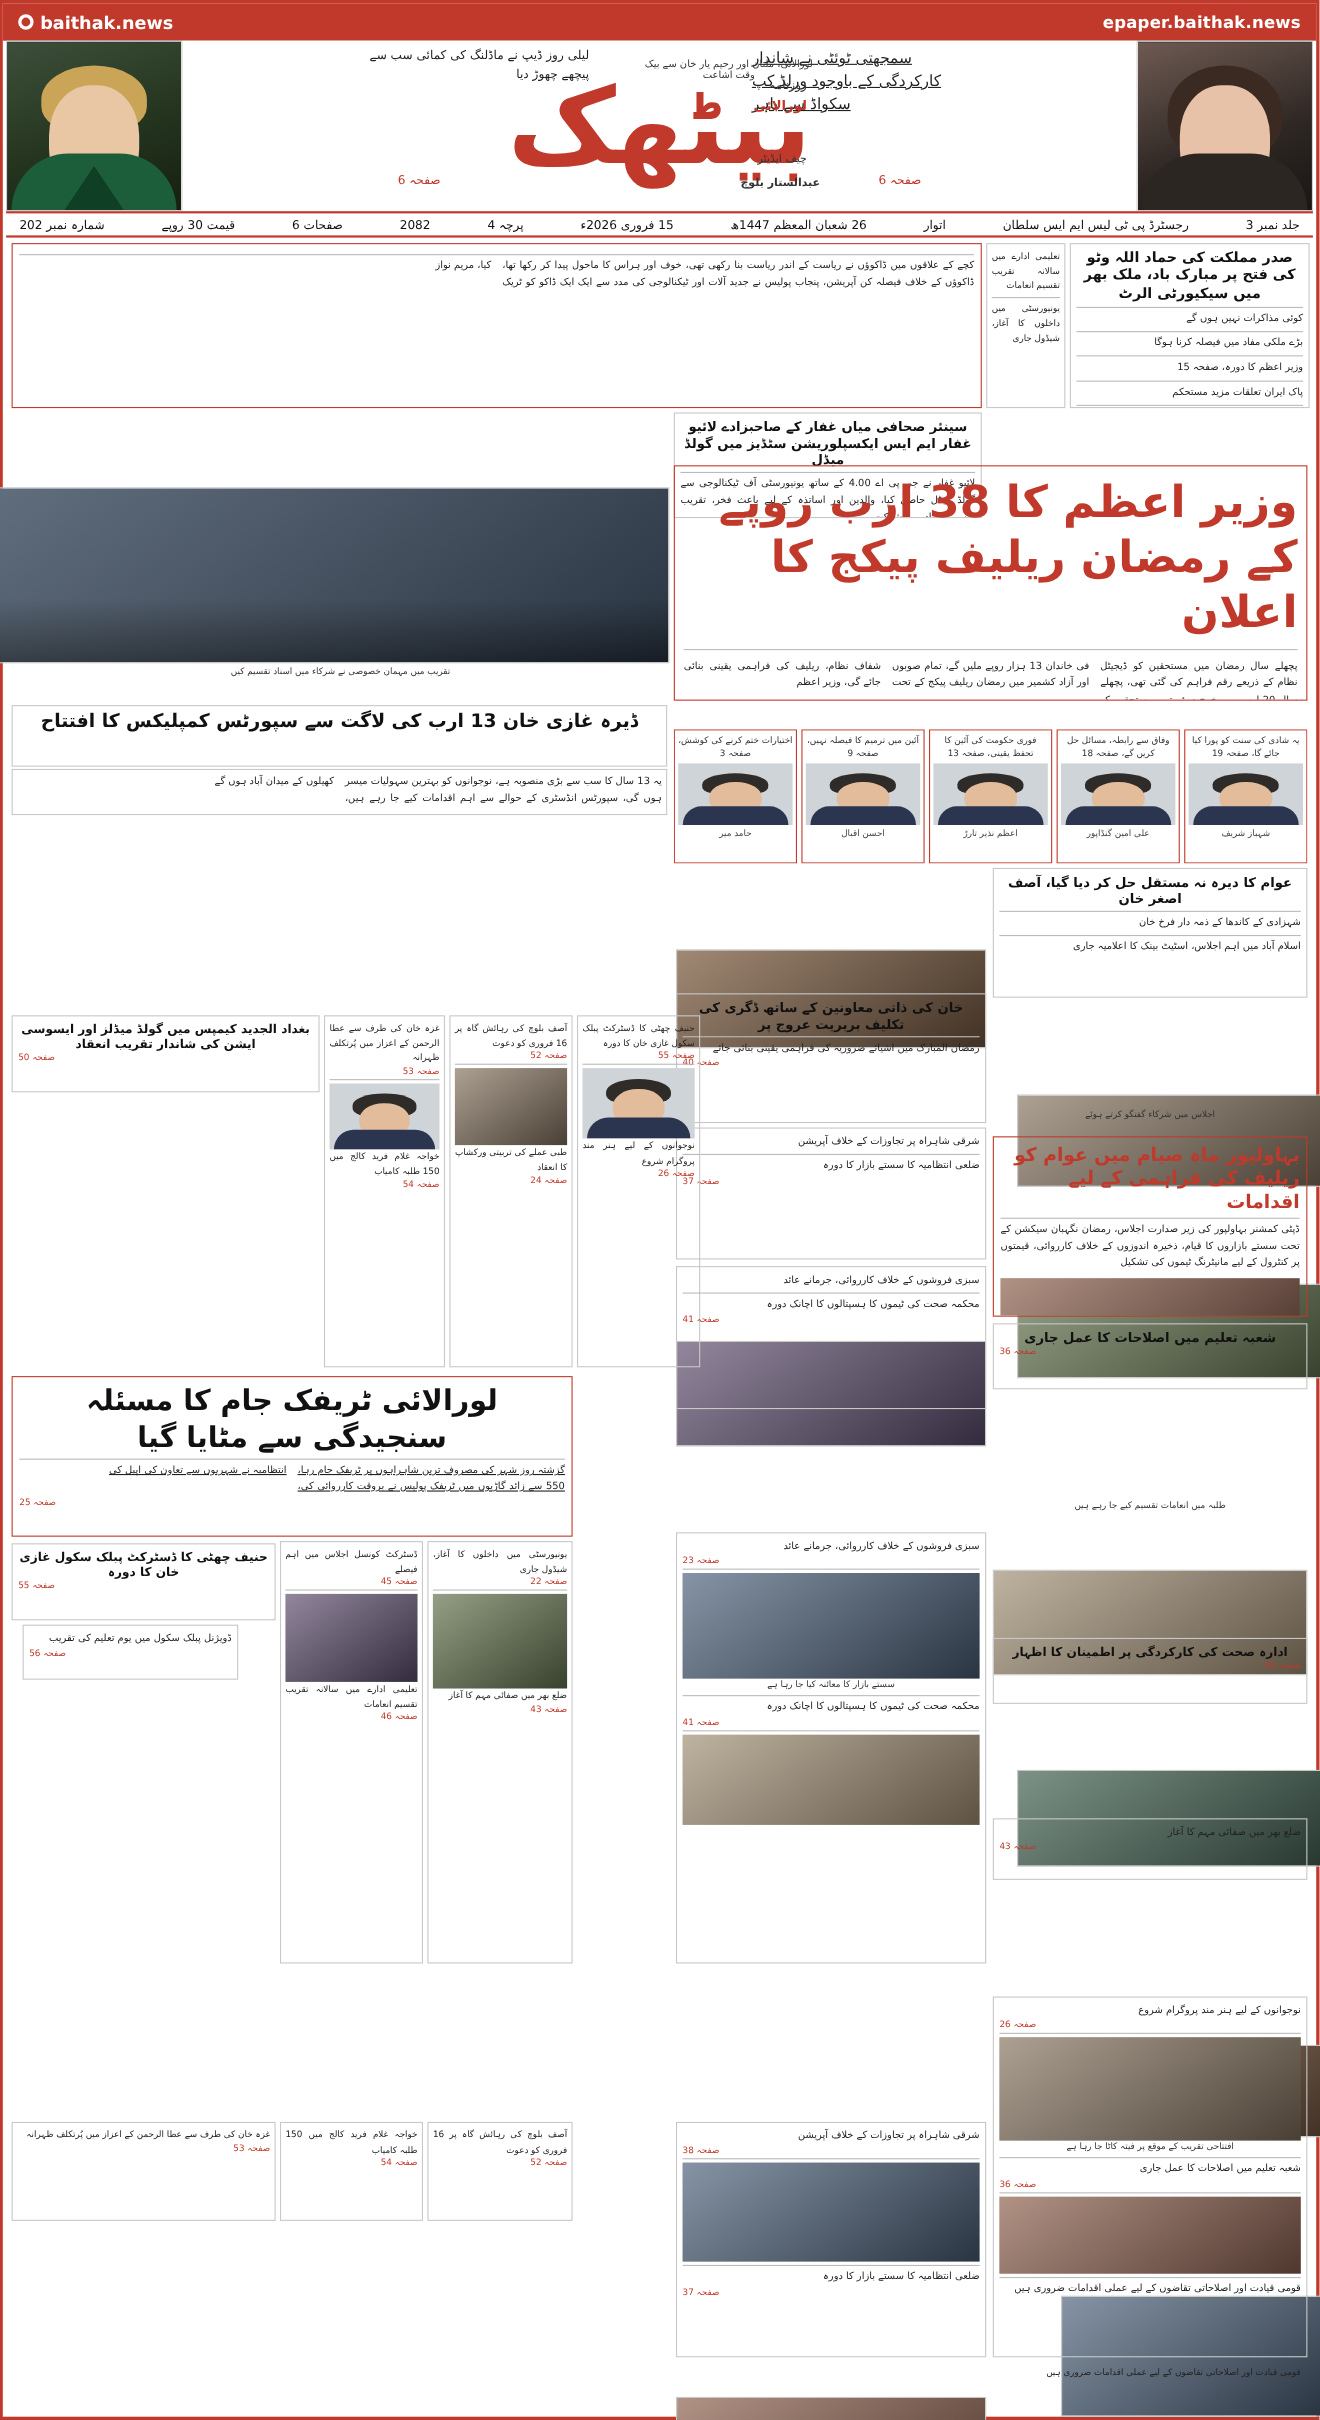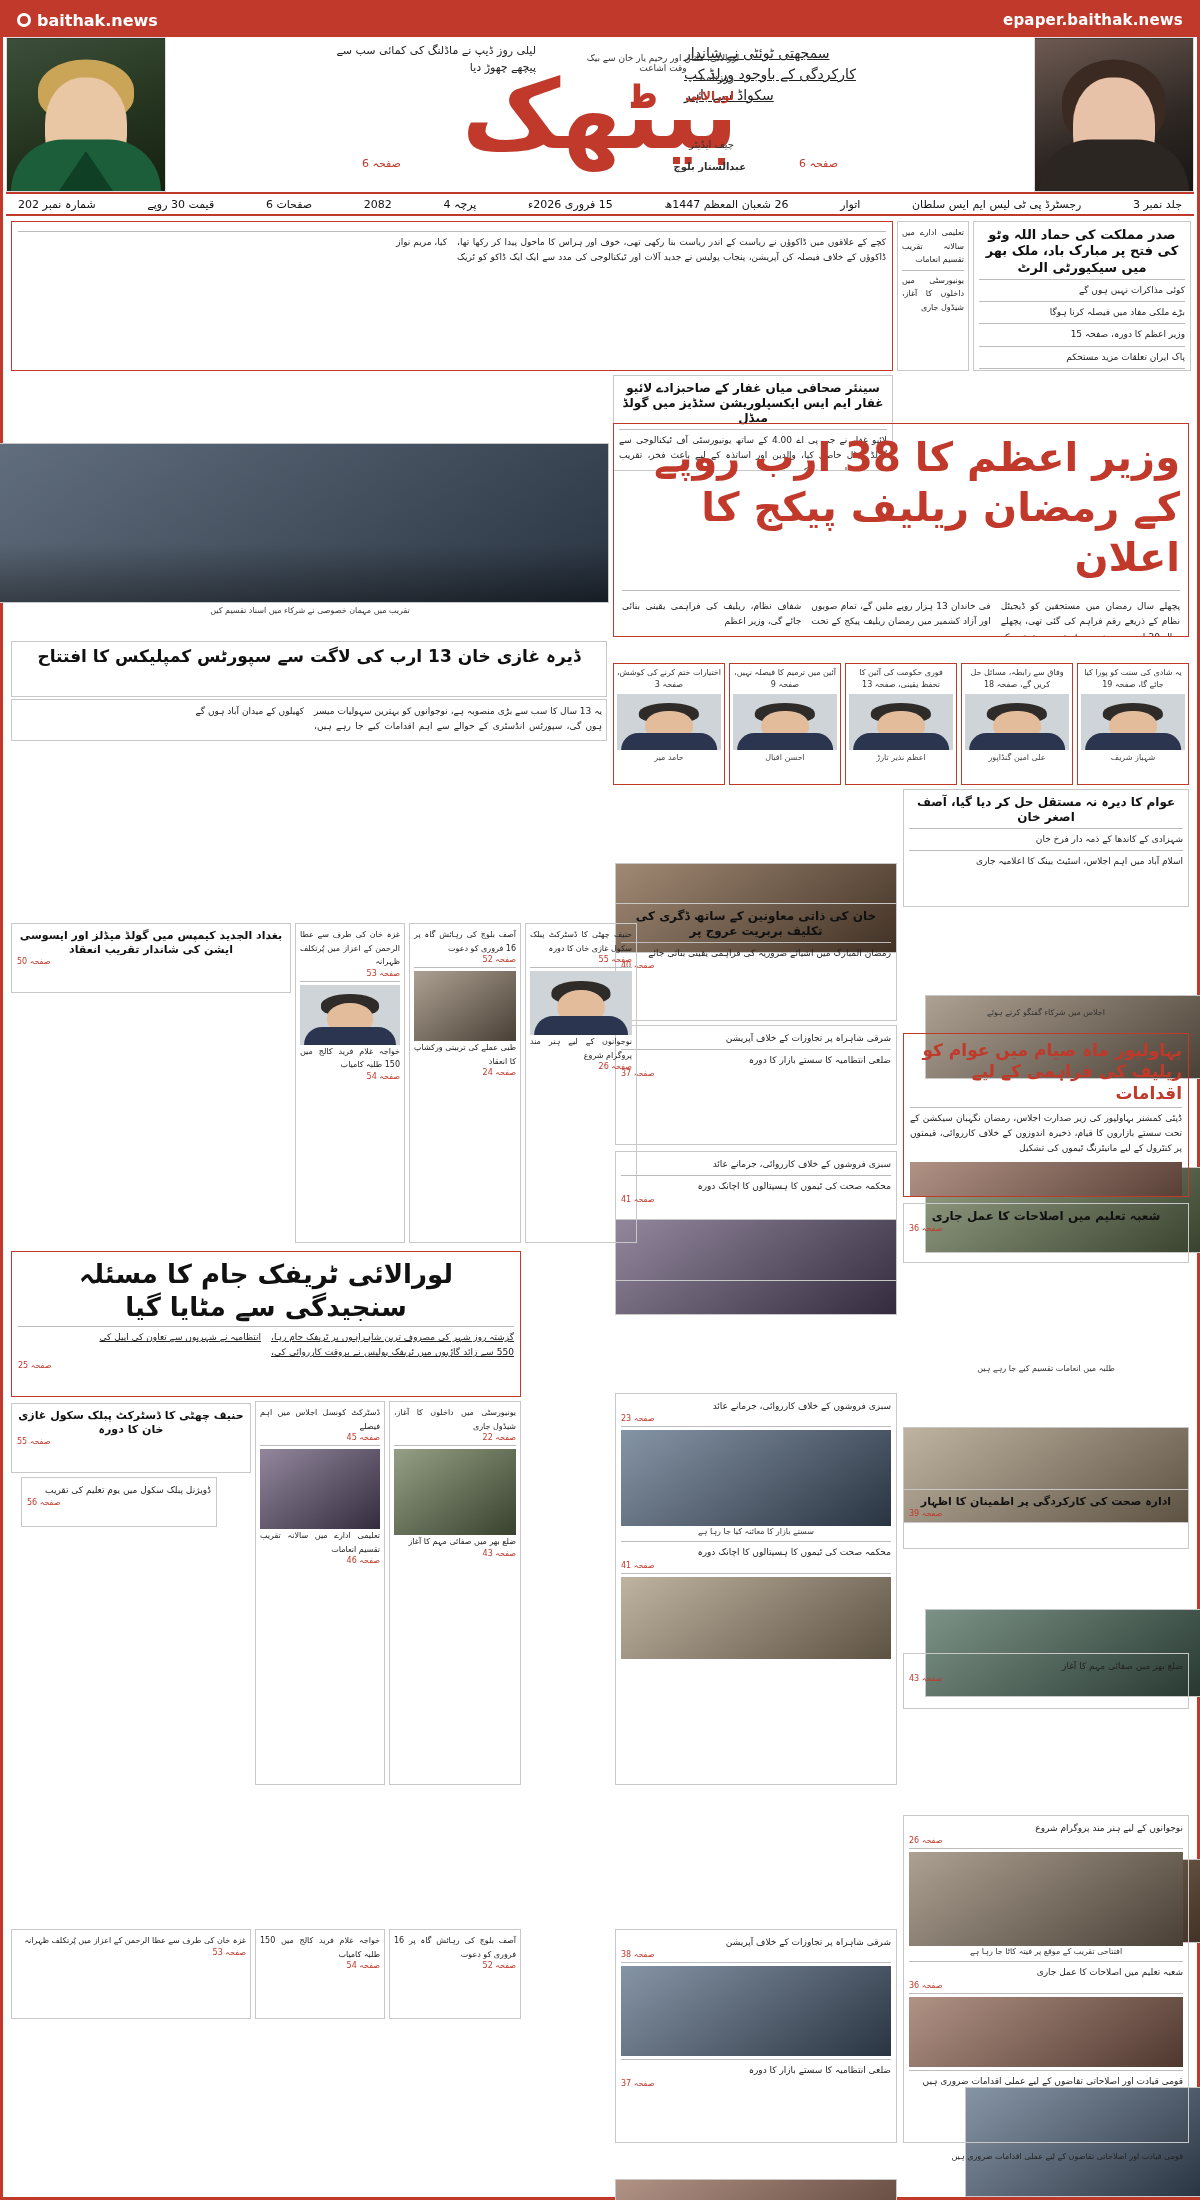--- a/index.html
+++ b/index.html
@@ -416,21 +416,21 @@
     <div class="hl" style="font-size:12px;">شعبہ تعلیم میں اصلاحات کا عمل جاری</div>
     <div class="pgnum" style="text-align:left;">صفحہ 36</div>
   </div>
 
   <div class="blk" style="top:1360px;right:8px;width:286px;height:24px;">
     <div class="cap">طلبہ میں انعامات تقسیم کیے جا رہے ہیں</div>
   </div>
 
   <div class="blk rule" style="top:1486px;right:8px;width:286px;height:60px;padding:5px;">
     <div class="hl" style="font-size:11px;">ادارہ صحت کی کارکردگی پر اطمینان کا اظہار</div>
-    <div class="pgnum" style="text-align:left;">صفحہ 39</div>
+    <div class="pgnum" style="text-align:right;">صفحہ 39</div>
   </div>
 
   <div class="blk rule" style="top:1650px;right:8px;width:286px;height:56px;padding:5px;">
     <div class="body-txt">ضلع بھر میں صفائی مہم کا آغاز</div>
     <div class="pgnum" style="text-align:left;">صفحہ 43</div>
   </div>
 
   <div class="blk rule" style="top:1400px;left:8px;width:240px;height:70px;padding:5px;">
     <div class="hl" style="font-size:11px;">حنیف چھٹی کا ڈسٹرکٹ پبلک سکول غازی خان کا دورہ</div>
     <div class="pgnum" style="text-align:left;">صفحہ 55</div>

